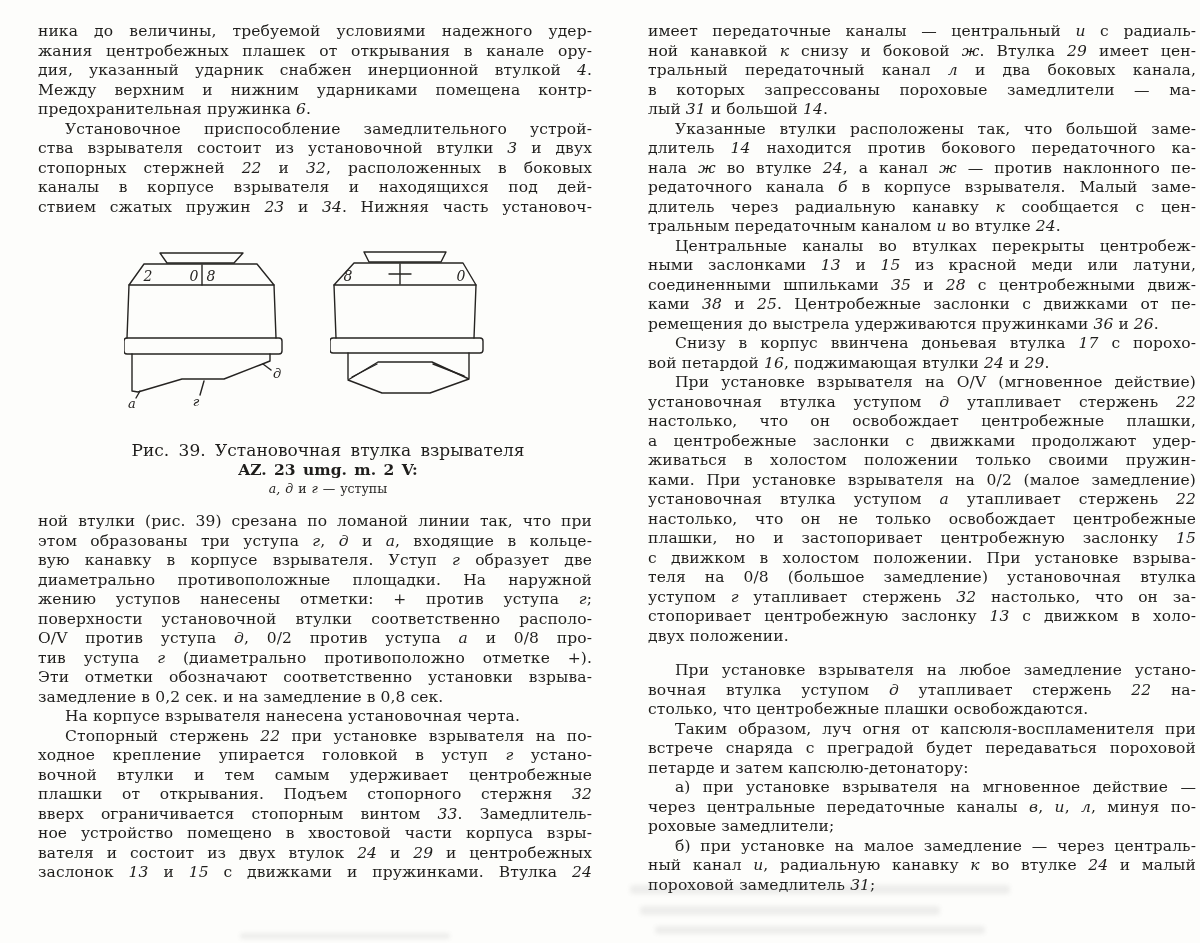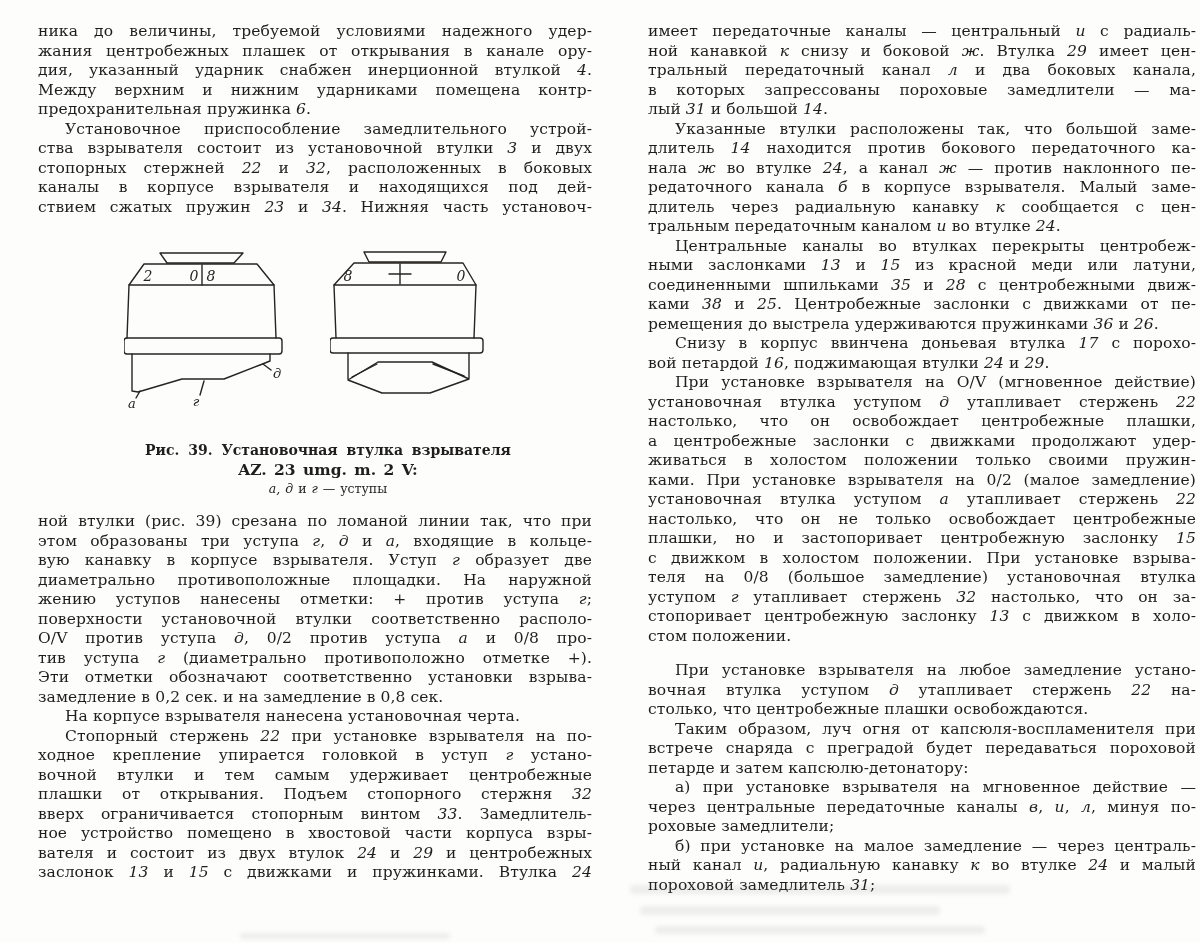--- a/index.html
+++ b/index.html
@@ -24,21 +24,21 @@
   .line i { font-style:italic; }
 
   .figure { position:relative; height:170px; margin:26px 0 0 0; }
   .figure svg { position:absolute; top:0; }
   .drawing-left  { left:86px; }
   .drawing-right { left:292px; }
   .figure svg .stroke { fill:none; stroke:#262422; stroke-width:1.4; stroke-linejoin:round; stroke-linecap:round; }
   .figure svg text { fill:#262422; font-family:"DejaVu Serif","Liberation Serif",serif; }
 
   .caption { text-align:center; margin-top:4px; padding-left:26px; }
-  .cap1 { font-weight:bold; font-size:14px; line-height:19px; word-spacing:4px;margin-top:28px; }
+  .cap1 { font-weight:normal; font-size:17px; line-height:19px; word-spacing:4px;margin-top:28px; }
   .cap2 { font-weight:bold; font-size:15.5px; line-height:19px; word-spacing:2px; }
   .cap3 { font-size:12.5px; line-height:16px; margin-top:2px; word-spacing:1px; }
   .cap3 i, .cap1 i { }
 
   .block-b { margin-top:15px; }
 
   .ghost {
     position:absolute; background:#6a6a6a; opacity:0.10;
     border-radius:3px; filter:blur(2px); pointer-events:none;
   }
@@ -159,21 +159,21 @@
       <div class="line">а центробежные заслонки с движками продолжают удер-</div>
       <div class="line">живаться в холостом положении только своими пружин-</div>
       <div class="line">ками. При установке взрывателя на 0/2 (малое замедление)</div>
       <div class="line">установочная втулка уступом <i>а</i> утапливает стержень <i>22</i></div>
       <div class="line">настолько, что он не только освобождает центробежные</div>
       <div class="line">плашки, но и застопоривает центробежную заслонку <i>15</i></div>
       <div class="line">с движком в холостом положении. При установке взрыва-</div>
       <div class="line">теля на 0/8 (большое замедление) установочная втулка</div>
       <div class="line">уступом <i>г</i> утапливает стержень <i>32</i> настолько, что он за-</div>
       <div class="line">стопоривает центробежную заслонку <i>13</i> с движком в холо-</div>
-      <div class="line endline">стом положении.</div>
+      <div class="line endline">двух положении.</div>
       <div class="line indent space-before">При установке взрывателя на любое замедление устано-</div>
       <div class="line">вочная втулка уступом <i>д</i> утапливает стержень <i>22</i> на-</div>
       <div class="line endline">столько, что центробежные плашки освобождаются.</div>
       <div class="line indent">Таким образом, луч огня от капсюля-воспламенителя при</div>
       <div class="line">встрече снаряда с преградой будет передаваться пороховой</div>
       <div class="line endline">петарде и затем капсюлю-детонатору:</div>
       <div class="line indent">а) при установке взрывателя на мгновенное действие —</div>
       <div class="line">через центральные передаточные каналы <i>в</i>, <i>и</i>, <i>л</i>, минуя по-</div>
       <div class="line endline">роховые замедлители;</div>
       <div class="line indent">б) при установке на малое замедление — через централь-</div>

